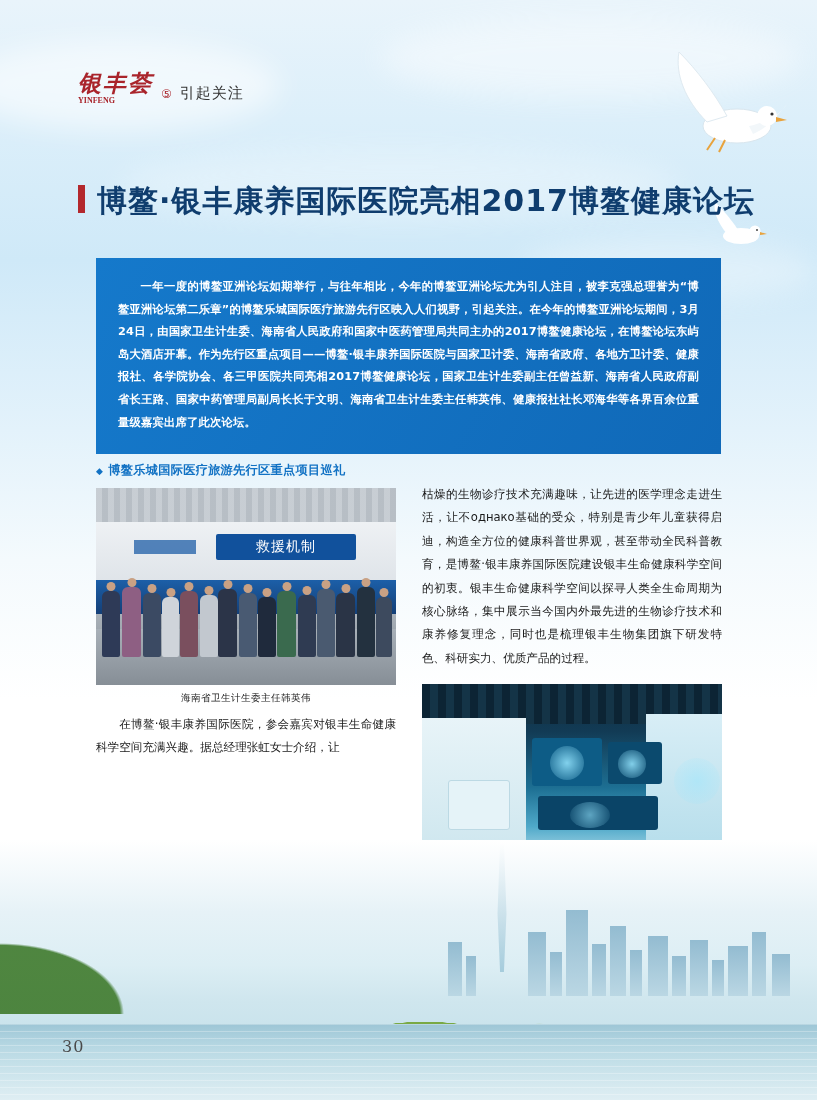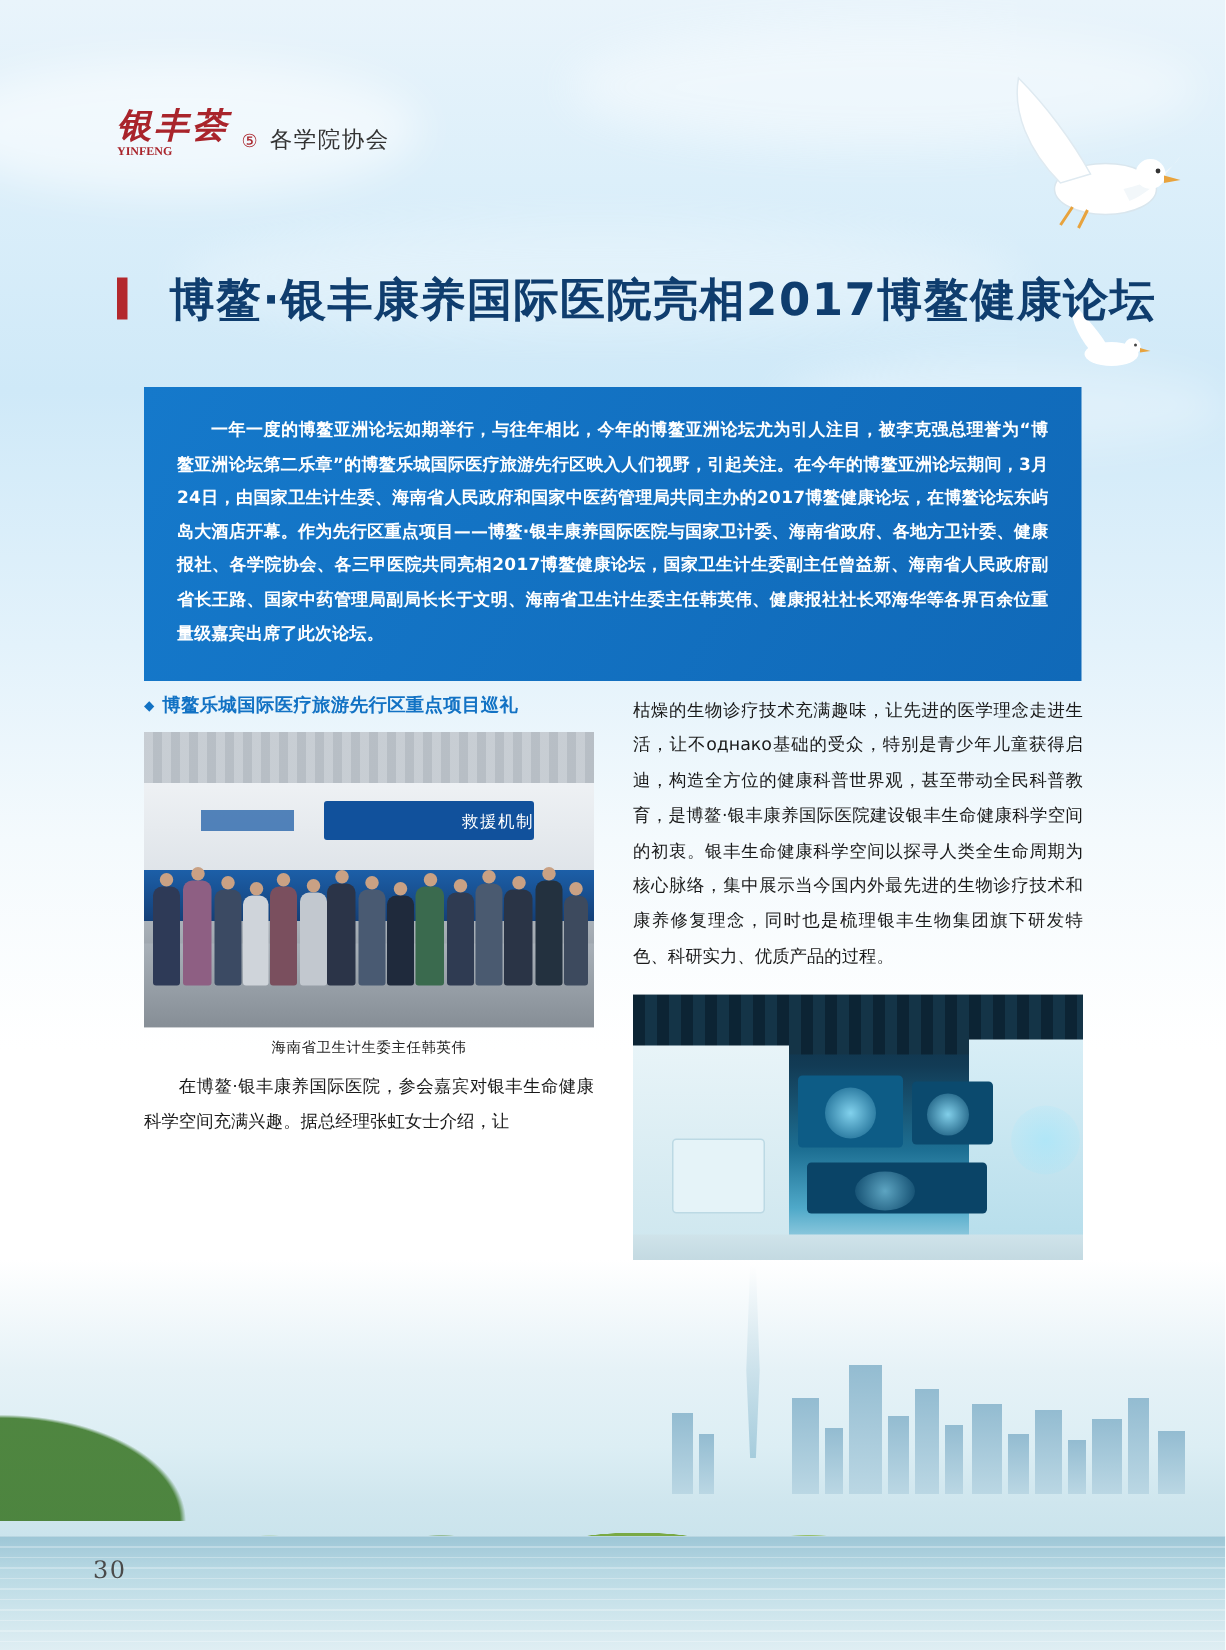--- a/index.html
+++ b/index.html
@@ -85,21 +85,21 @@
     padding-bottom: 2px;
   }
 
   
   .headline-wrap {
     position: absolute;
     left: 78px;
     top: 182px;
     display: flex;
     align-items: stretch;
-    gap: 28px;
+    gap: 12px;
   }
   .headline-bar {
     width: 7px;
     background: #b3282d;
     margin-top: 3px;
     margin-bottom: 7px;
   }
   .headline {
     font-family: "DejaVu Sans", "Liberation Sans", sans-serif;
     font-size: 30px;
@@ -289,21 +289,21 @@
     <circle cx="60" cy="34" r="1" fill="#444"></circle>
     <path d="M63 36 L70 38 L63 39 Z" fill="#e8a33d"></path>
   </svg>
 
   <div class="masthead">
     <div class="mast-logo">
       <span>银丰荟</span>
       <span class="sub">YINFENG</span>
     </div>
     <div class="mast-mark">⑤</div>
-    <div class="mast-section">各学院协会</div>
+    <div class="mast-section">引起关注</div>
   </div>
 
   <div class="headline-wrap">
     <div class="headline-bar"></div>
     <div class="headline">博鳌·银丰康养国际医院亮相2017博鳌健康论坛</div>
   </div>
 
   <div class="lead-box">
     <p>一年一度的博鳌亚洲论坛如期举行，与往年相比，今年的博鳌亚洲论坛尤为引人注目，被李克强总理誉为“博鳌亚洲论坛第二乐章”的博鳌乐城国际医疗旅游先行区映入人们视野，引起关注。在今年的博鳌亚洲论坛期间，3月24日，由国家卫生计生委、海南省人民政府和国家中医药管理局共同主办的2017博鳌健康论坛，在博鳌论坛东屿岛大酒店开幕。作为先行区重点项目——博鳌·银丰康养国际医院与国家卫计委、海南省政府、各地方卫计委、健康报社、各学院协会、各三甲医院共同亮相2017博鳌健康论坛，国家卫生计生委副主任曾益新、海南省人民政府副省长王路、国家中药管理局副局长长于文明、海南省卫生计生委主任韩英伟、健康报社社长邓海华等各界百余位重量级嘉宾出席了此次论坛。</p>
   </div>
@@ -314,21 +314,21 @@
       <div class="subhead">
         <span class="dia">◆</span>
         <span>博鳌乐城国际医疗旅游先行区重点项目巡礼</span>
       </div>
 
       <div class="photo p1">
         <div class="ph1-bg"></div>
         <div class="ph1-ceiling"></div>
         <div class="ph1-wall"></div>
         <div class="ph1-banner2"></div>
-        <div class="ph1-banner" style="display:flex;align-items:center;justify-content:flex-end;color:#fff;font-size:11px;letter-spacing:1px;">
+        <div class="ph1-banner" style="display:flex;align-items:center;justify-content:center;color:#fff;font-size:14px;letter-spacing:1px;">
           <span>救援机制</span>
         </div>
         <div class="ph1-booth"></div>
         <div class="ph1-floor"></div>
         <div class="ph1-people">
           <div class="pp" style="left:6px;  width:18px; height:66px; background:#2e3a57;"></div>
           <div class="pp" style="left:26px; width:19px; height:70px; background:#8e5f83;"></div>
           <div class="pp" style="left:47px; width:18px; height:64px; background:#3b4a63;"></div>
           <div class="pp" style="left:66px; width:17px; height:60px; background:#cfd4da;"></div>
           <div class="pp" style="left:84px; width:18px; height:66px; background:#7a4f5e;"></div>
@@ -343,21 +343,21 @@
           <div class="pp" style="left:261px;width:18px; height:70px; background:#23313f;"></div>
           <div class="pp" style="left:280px;width:16px; height:60px; background:#3d4a5e;"></div>
         </div>
       </div>
       <div class="caption">海南省卫生计生委主任韩英伟</div>
 
       <p class="body-p" style="margin-top:8px;">在博鳌·银丰康养国际医院，参会嘉宾对银丰生命健康科学空间充满兴趣。据总经理张虹女士介绍，让</p>
     </div>
 
     <div class="col">
-      <p class="body-p" style="text-indent:0;">枯燥的生物诊疗技术充满趣味，让先进的医学理念走进生活，让不однако基础的受众，特别是青少年儿童获得启迪，构造全方位的健康科普世界观，甚至带动全民科普教育，是博鳌·银丰康养国际医院建设银丰生命健康科学空间的初衷。银丰生命健康科学空间以探寻人类全生命周期为核心脉络，集中展示当今国内外最先进的生物诊疗技术和康养修复理念，同时也是梳理银丰生物集团旗下研发特色、科研实力、优质产品的过程。</p>
+      <p class="body-p" style="text-indent:0;margin-top:21px;">枯燥的生物诊疗技术充满趣味，让先进的医学理念走进生活，让不однако基础的受众，特别是青少年儿童获得启迪，构造全方位的健康科普世界观，甚至带动全民科普教育，是博鳌·银丰康养国际医院建设银丰生命健康科学空间的初衷。银丰生命健康科学空间以探寻人类全生命周期为核心脉络，集中展示当今国内外最先进的生物诊疗技术和康养修复理念，同时也是梳理银丰生物集团旗下研发特色、科研实力、优质产品的过程。</p>
 
       <div class="photo p2">
         <div class="ph2-bg"></div>
         <div class="ph2-ceil"></div>
         <div class="ph2-leftwall"></div>
         <div class="ph2-rightwall"></div>
         <div class="ph2-panel" style="left:110px; top:54px; width:70px; height:48px;"></div>
         <div class="ph2-panel" style="left:186px; top:58px; width:54px; height:42px; background:#0b4a6e;"></div>
         <div class="ph2-panel" style="left:116px; top:112px; width:120px; height:34px; background:#0a4467;"></div>
         <div class="ph2-glow" style="left:128px; top:62px; width:34px; height:34px;"></div>

